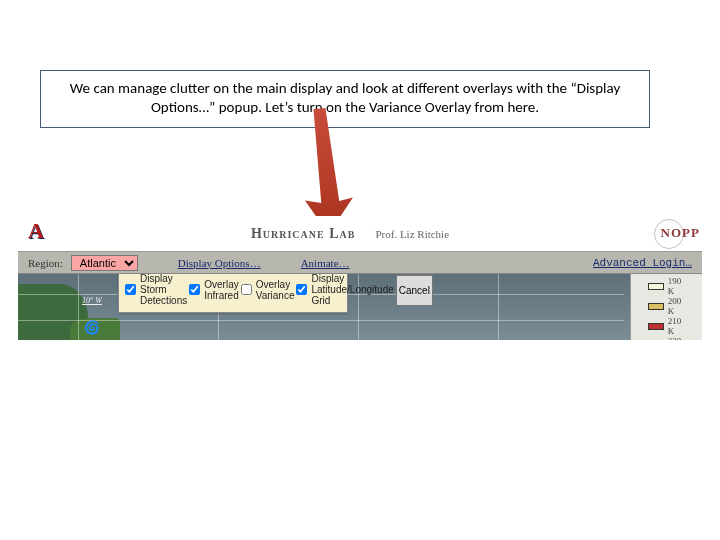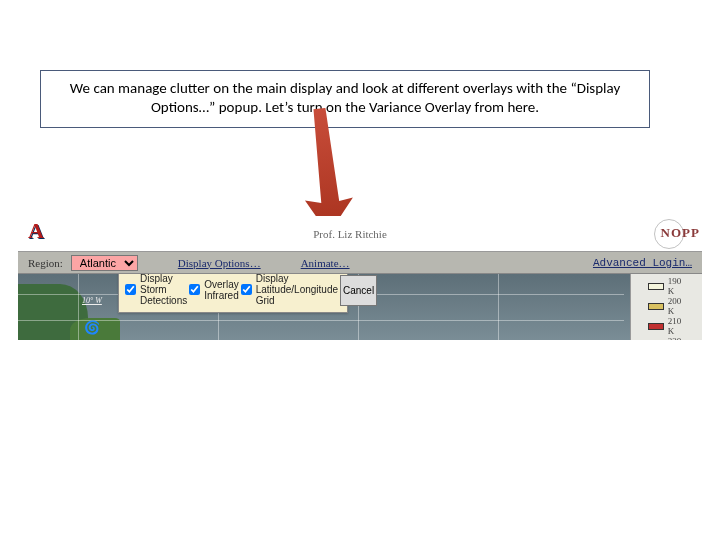--- a/index.html
+++ b/index.html
@@ -79,20 +79,21 @@
     <polygon points="22,0 34,0 38,94 52,92 24,126 4,90 20,94" fill="url(#ar)" transform="rotate(-6 30 63)"></polygon>
   </svg>
 
   <div class="app-screenshot">
 
     <div class="app-header">
       <div class="logo-a">
           <div class="a-letter">A</div>
         </div>
       <div class="header-center">
+        <span class="lab-title">Hurricane Lab</span>
         <span class="prof">Prof. Liz Ritchie</span>
       </div>
       <div class="logo-nopp">
         <div class="nopp-ring"></div>
         <div class="nopp-txt">NOPP</div>
       </div>
     </div>
 
     <div class="toolbar">
       <span class="tb-label">Region:</span>
@@ -120,20 +121,24 @@
       <div class="popup">
         <label>
           <input type="checkbox" checked="" style="">
           <span>Display Storm Detections</span>
         </label>
         <label>
           <input type="checkbox" checked="" style="">
           <span>Overlay Infrared</span>
         </label>
         <label>
+          <input type="checkbox" style="">
+          <span>Overlay Variance</span>
+        </label>
+        <label>
           <input type="checkbox" checked="" style="">
           <span>Display Latitude/Longitude Grid</span>
         </label>
         <button class="popup-cancel">Cancel</button>
       </div>
 
       <div class="legend">
         <div class="legend-row">
             <span class="swatch" style="background:#f5f5dc"></span>
             <span>190 K</span>

